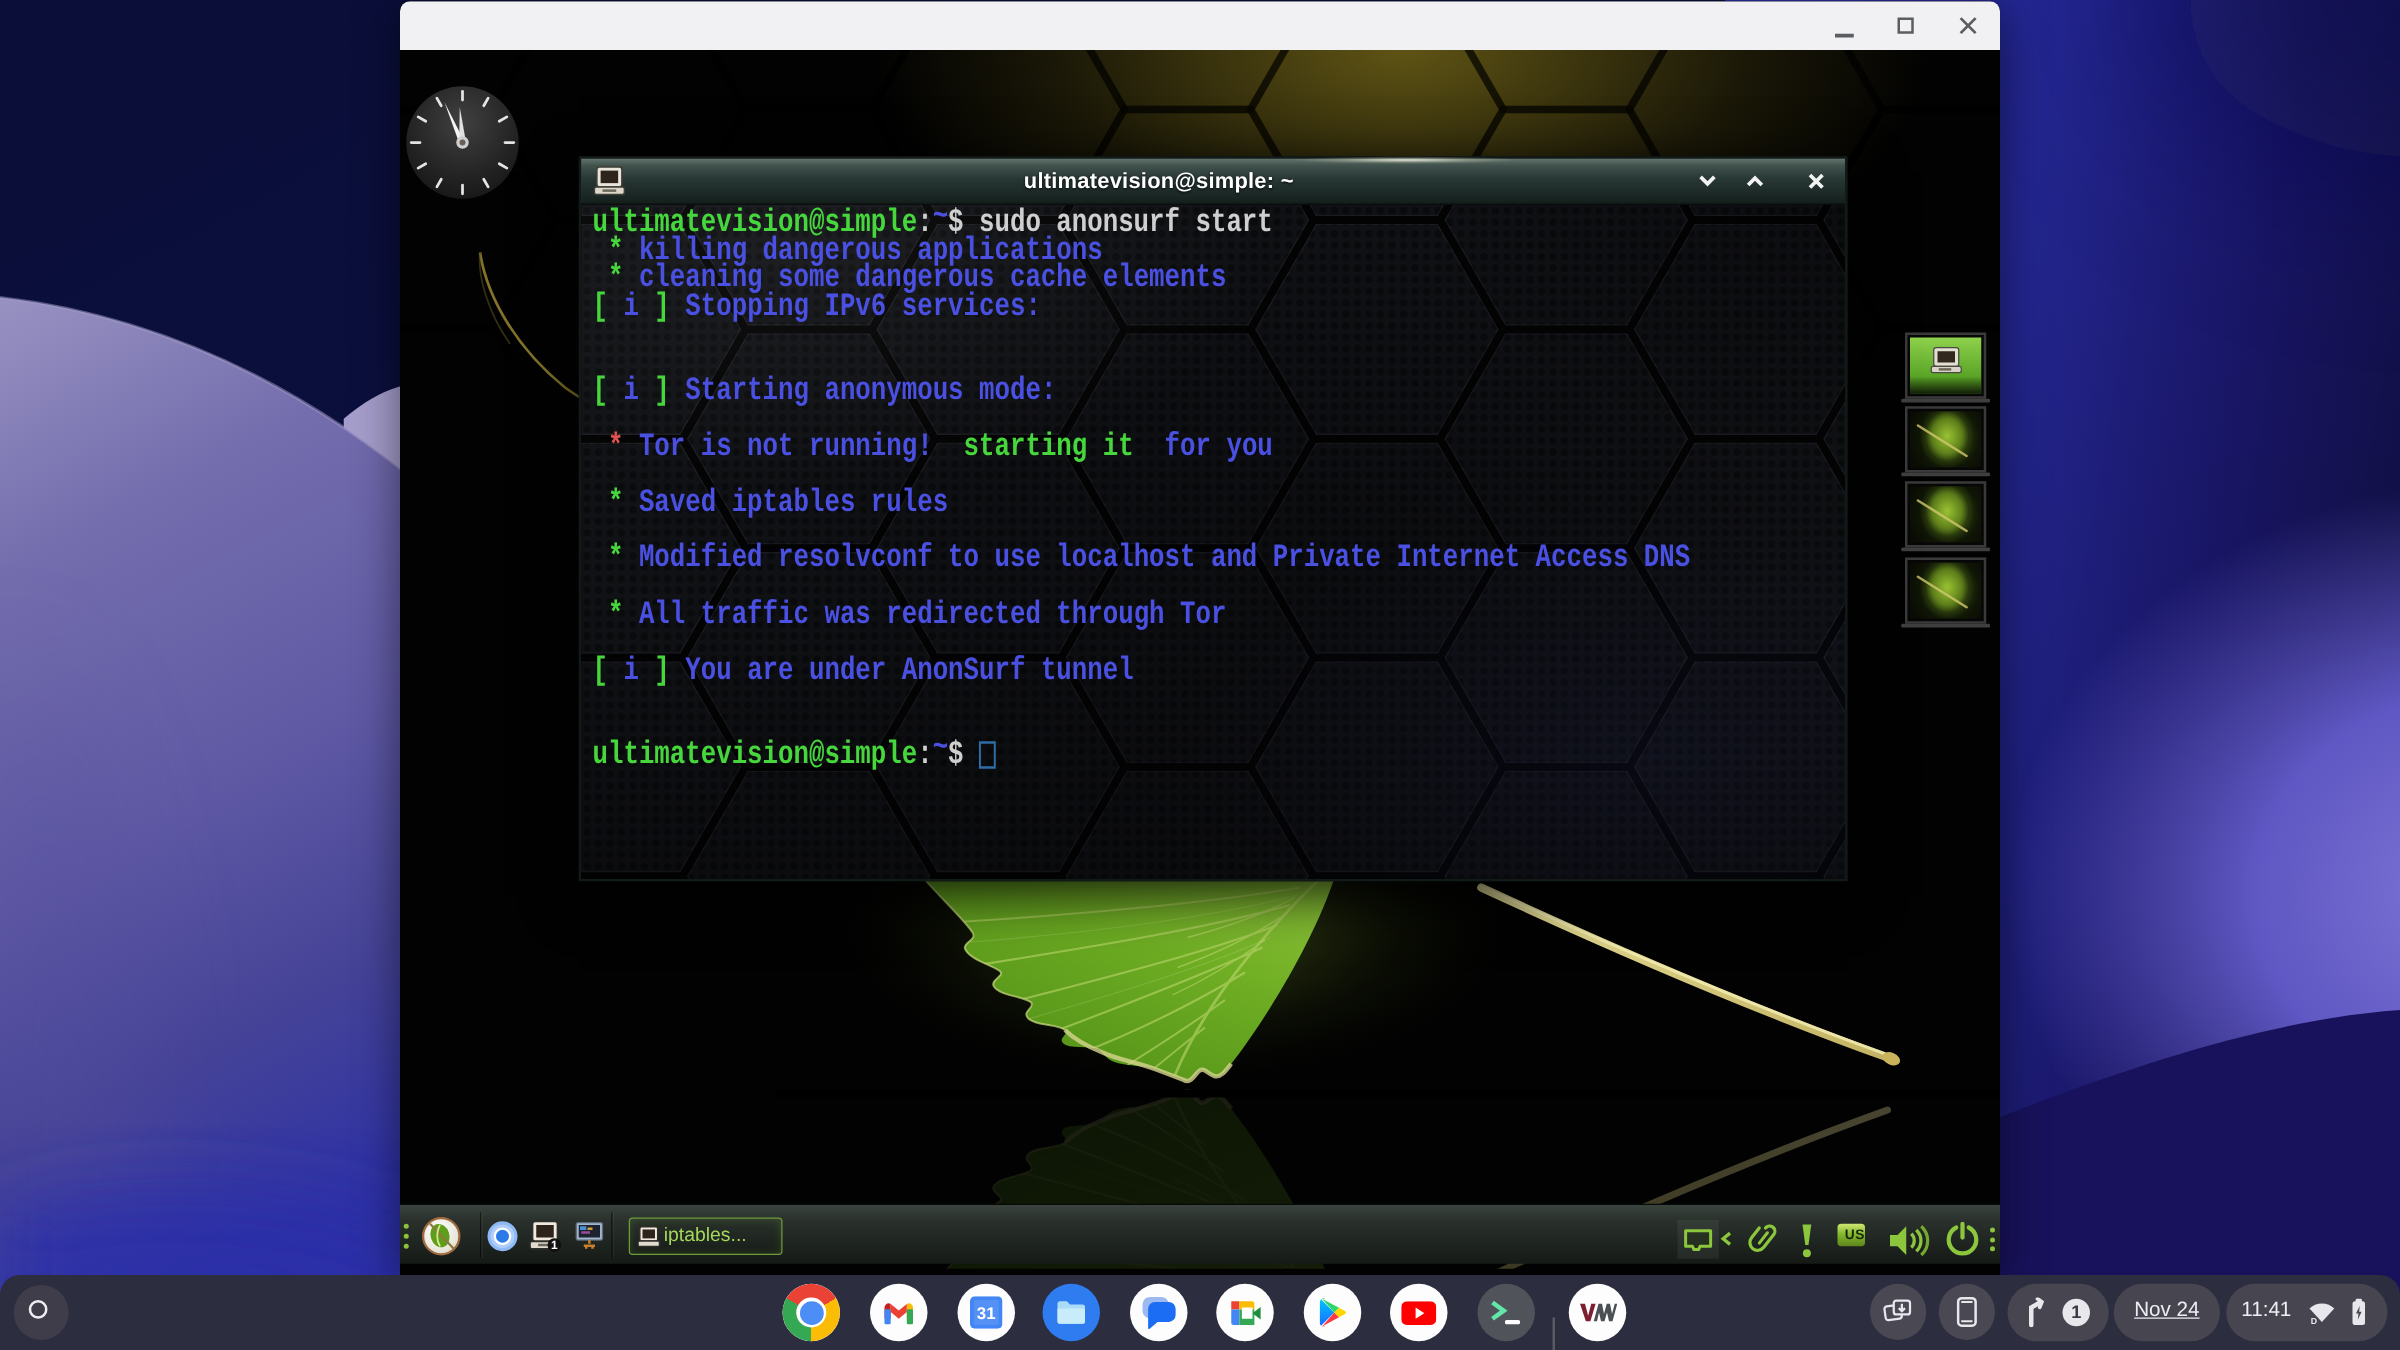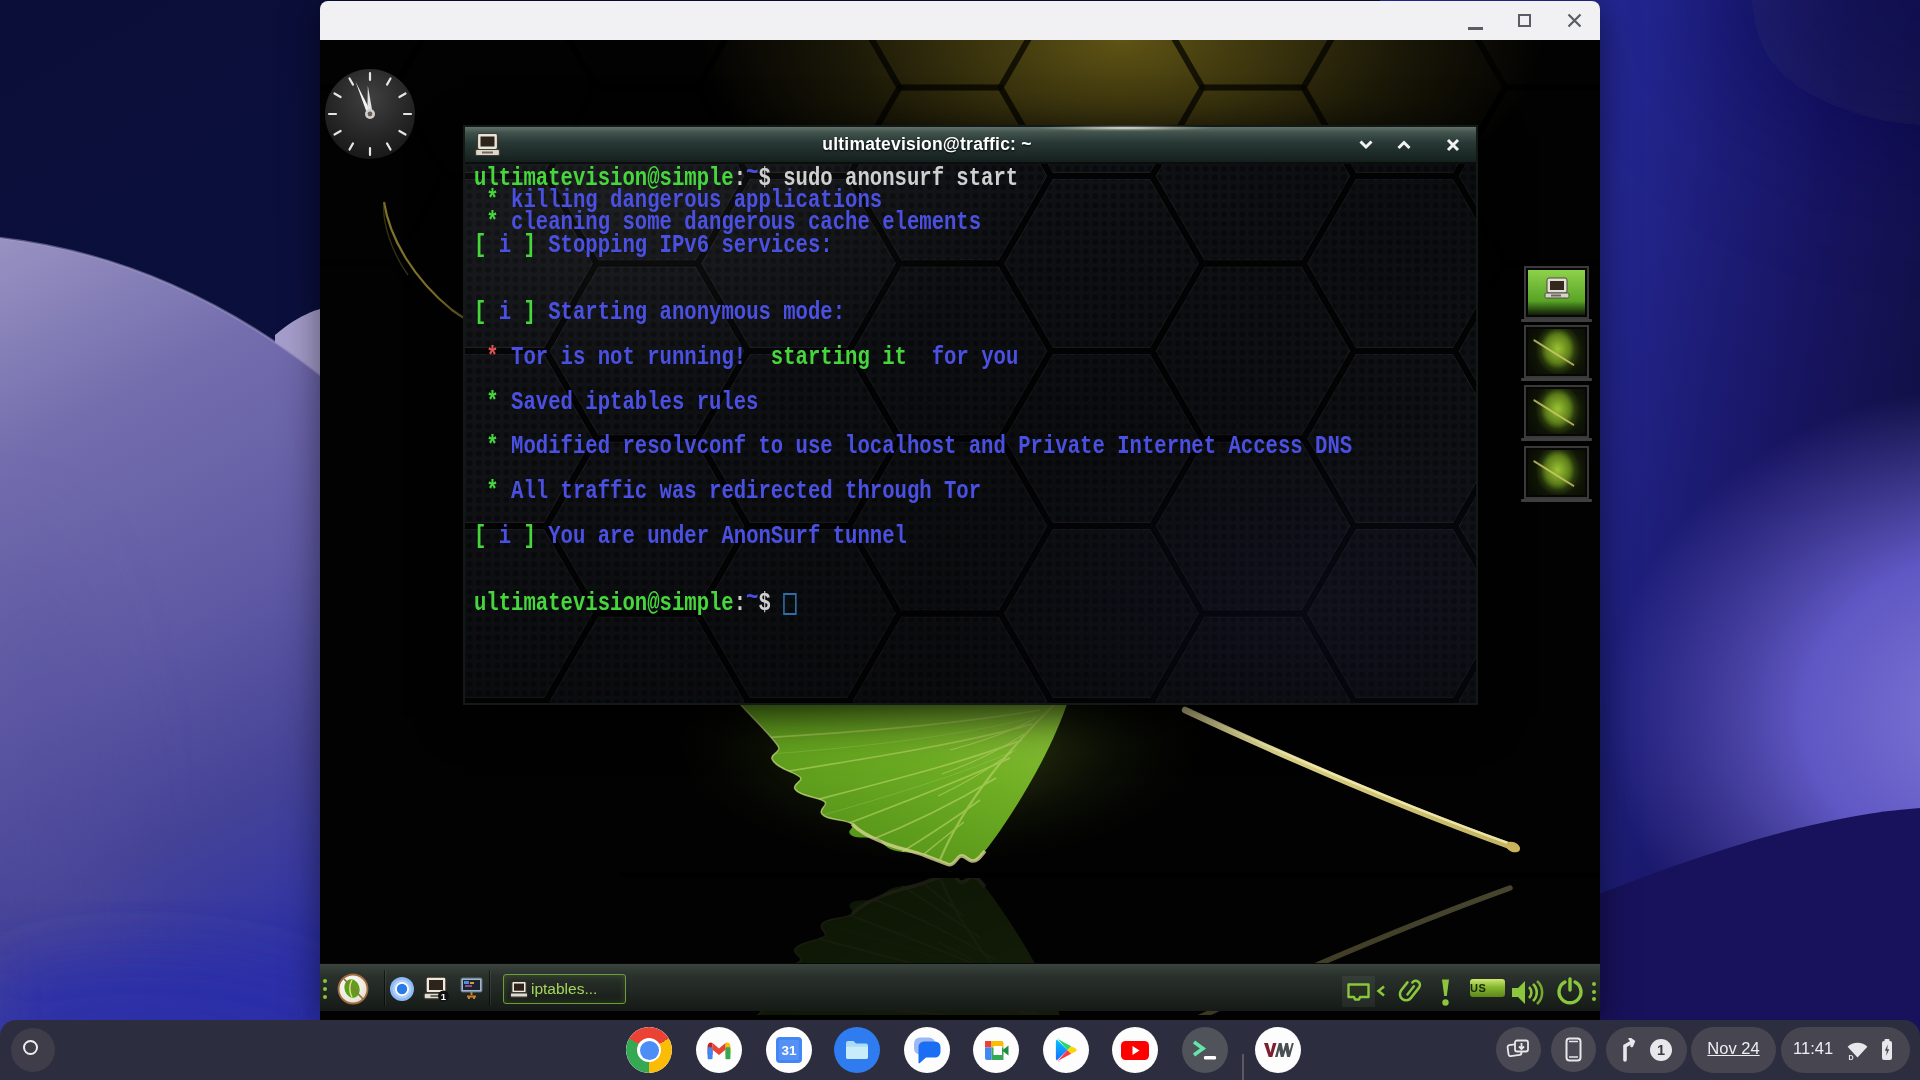--- a/index.html
+++ b/index.html
@@ -54,21 +54,21 @@
 
   
   #vmbar { position:absolute; left:0; right:0; top:923px; height:48px; border-top:1px solid #070a08;
      background:linear-gradient(180deg,#3a433d 0%, #2a312c 26%, #202622 60%, #151a17 100%); }
   #vmbar .it { position:absolute; }
   .gdot { position:absolute; width:4px; height:4px; border-radius:50%; background:#8cc23e; }
   .vsep { position:absolute; top:6px; height:36px; width:1px; background:rgba(0,0,0,.55); box-shadow:1px 0 0 rgba(160,180,160,.12); }
   #taskbtn { position:absolute; left:183px; top:10px; width:123px; height:30px; border:1.5px solid #6d9c38; border-radius:3px;
      background:linear-gradient(180deg,#2a322b,#171c18); box-shadow:inset 0 0 7px rgba(130,190,70,.22); }
   #taskbtn span { position:absolute; left:27px; top:5px; font-size:15.5px; color:#a5d75a; }
-  .usbox { position:absolute; left:1150px; top:15px; width:35px; height:18px; border-radius:3px; background:linear-gradient(180deg,#cfe773,#85b92e 45%,#5d861b); color:#17270a; font-weight:bold; font-size:11px; text-align:left; line-height:18px; letter-spacing:.5px; }
+  .usbox { position:absolute; left:1150px; top:15px; width:22px; height:18px; border-radius:3px; background:linear-gradient(180deg,#cfe773,#85b92e 45%,#5d861b); color:#17270a; font-weight:bold; font-size:11px; text-align:right; line-height:18px; letter-spacing:.5px; }
 
   
   #shelf { position:absolute; left:0; top:1020px; width:1920px; height:60px; background:#2c2d3e; border-radius:16px 16px 0 0; }
   #launch { position:absolute; left:11px; top:8px; width:44px; height:44px; border-radius:50%; background:#3e3d49; }
   #launch i { position:absolute; left:12px; top:12px; width:15px; height:15px; border:2.5px solid #eceef2; border-radius:50%; }
   .ic { position:absolute; top:7px; width:46px; height:46px; border-radius:50%; background:#fdfdfd; overflow:hidden; }
   .ic svg { position:absolute; }
   #shsep { position:absolute; left:1242px; top:34px; width:2px; height:30px; background:#5b5964; }
   .sbtn { position:absolute; top:7px; width:45px; height:45px; border-radius:50%; background:#494853; }
   .pill { position:absolute; top:7px; height:46px; border-radius:23px; background:#474550; color:#eceef2; }
@@ -326,21 +326,21 @@
     </svg>
     <div id="term">
       <div id="ttb">
         <svg style="left:9px;top:5px;" width="27" height="27" viewBox="0 0 27 27">
           <rect x="3.5" y="1.5" width="20" height="16" rx="2" fill="#e9e4d8" stroke="#3e3e36" stroke-width="1.2"></rect>
           <rect x="6.5" y="4.5" width="14" height="10" fill="#2e241c"></rect>
           <rect x="1.5" y="17.5" width="24" height="6" rx="1.5" fill="#dcd7ca" stroke="#3e3e36" stroke-width="1.2"></rect>
           <rect x="8" y="19.5" width="11" height="2" fill="#6d685c"></rect>
         </svg>
         <div style="position:absolute;left:570px;top:-2px;width:180px;height:10px;background:radial-gradient(closest-side at 50% 30%, rgba(255,255,244,.8), rgba(255,255,220,.25) 55%, rgba(0,0,0,0));"></div>
-            <div id="ttl">ultimatevision@traffic: ~</div>
+            <div id="ttl">ultimatevision@simple: ~</div>
         <svg style="left:894px;top:13px;" width="14" height="10" viewBox="0 0 14 10">
               <path d="M1.5,1.5 L7,7 L12.5,1.5" stroke="#f2f2f2" stroke-width="3" fill="none"></path>
             </svg>
         <svg style="left:932px;top:13px;" width="14" height="10" viewBox="0 0 14 10">
               <path d="M1.5,8 L7,2.5 L12.5,8" stroke="#f2f2f2" stroke-width="3" fill="none"></path>
             </svg>
         <svg style="left:981px;top:11px;" width="14" height="14" viewBox="0 0 14 14">
               <path d="M2,2 L12,12 M12,2 L2,12" stroke="#f2f2f2" stroke-width="3"></path>
             </svg>
       </div>

